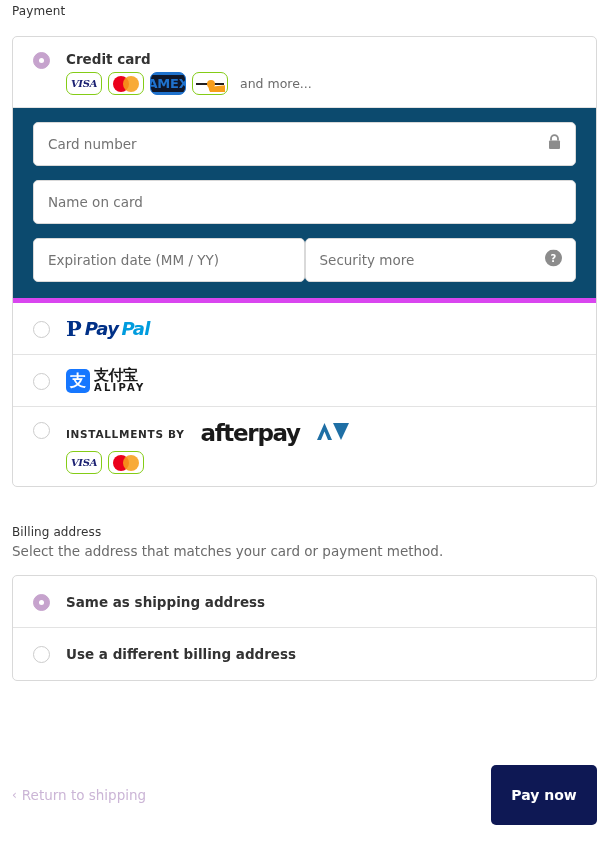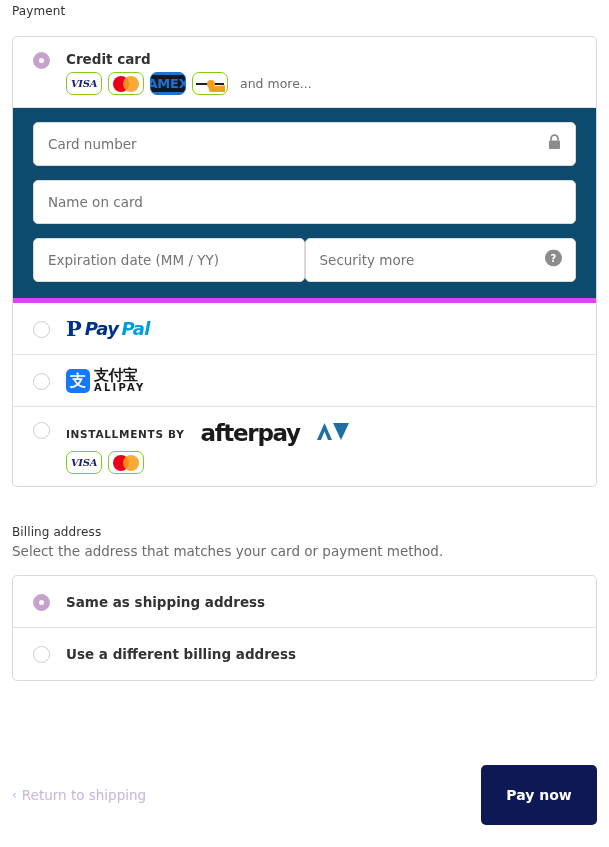--- a/index.html
+++ b/index.html
@@ -133,21 +133,21 @@
     position: absolute; left: 12px; right: 12px; bottom: 22px;
     display: flex; align-items: center; justify-content: space-between;
   }
   .return-link {
     display: flex; align-items: center; gap: 5px;
     font-size: 13.5px; color: #cbb5d6; text-decoration: none;
   }
   .chev { font-size: 12px; color: #cbb5d6; }
   .paybtn {
     background: #0e1854; color: #ffffff; border: none; border-radius: 5px;
-    width: 116px; height: 60px; font-size: 14px; font-weight: 700;
+    width: 106px; height: 60px; font-size: 14px; font-weight: 700;
     font-family: "DejaVu Sans", "Liberation Sans", sans-serif; cursor: pointer;
   }
 </style>
 </head>
 <body>
 
 <div class="page">
 
   <h1 class="section-title">Payment</h1>
 

